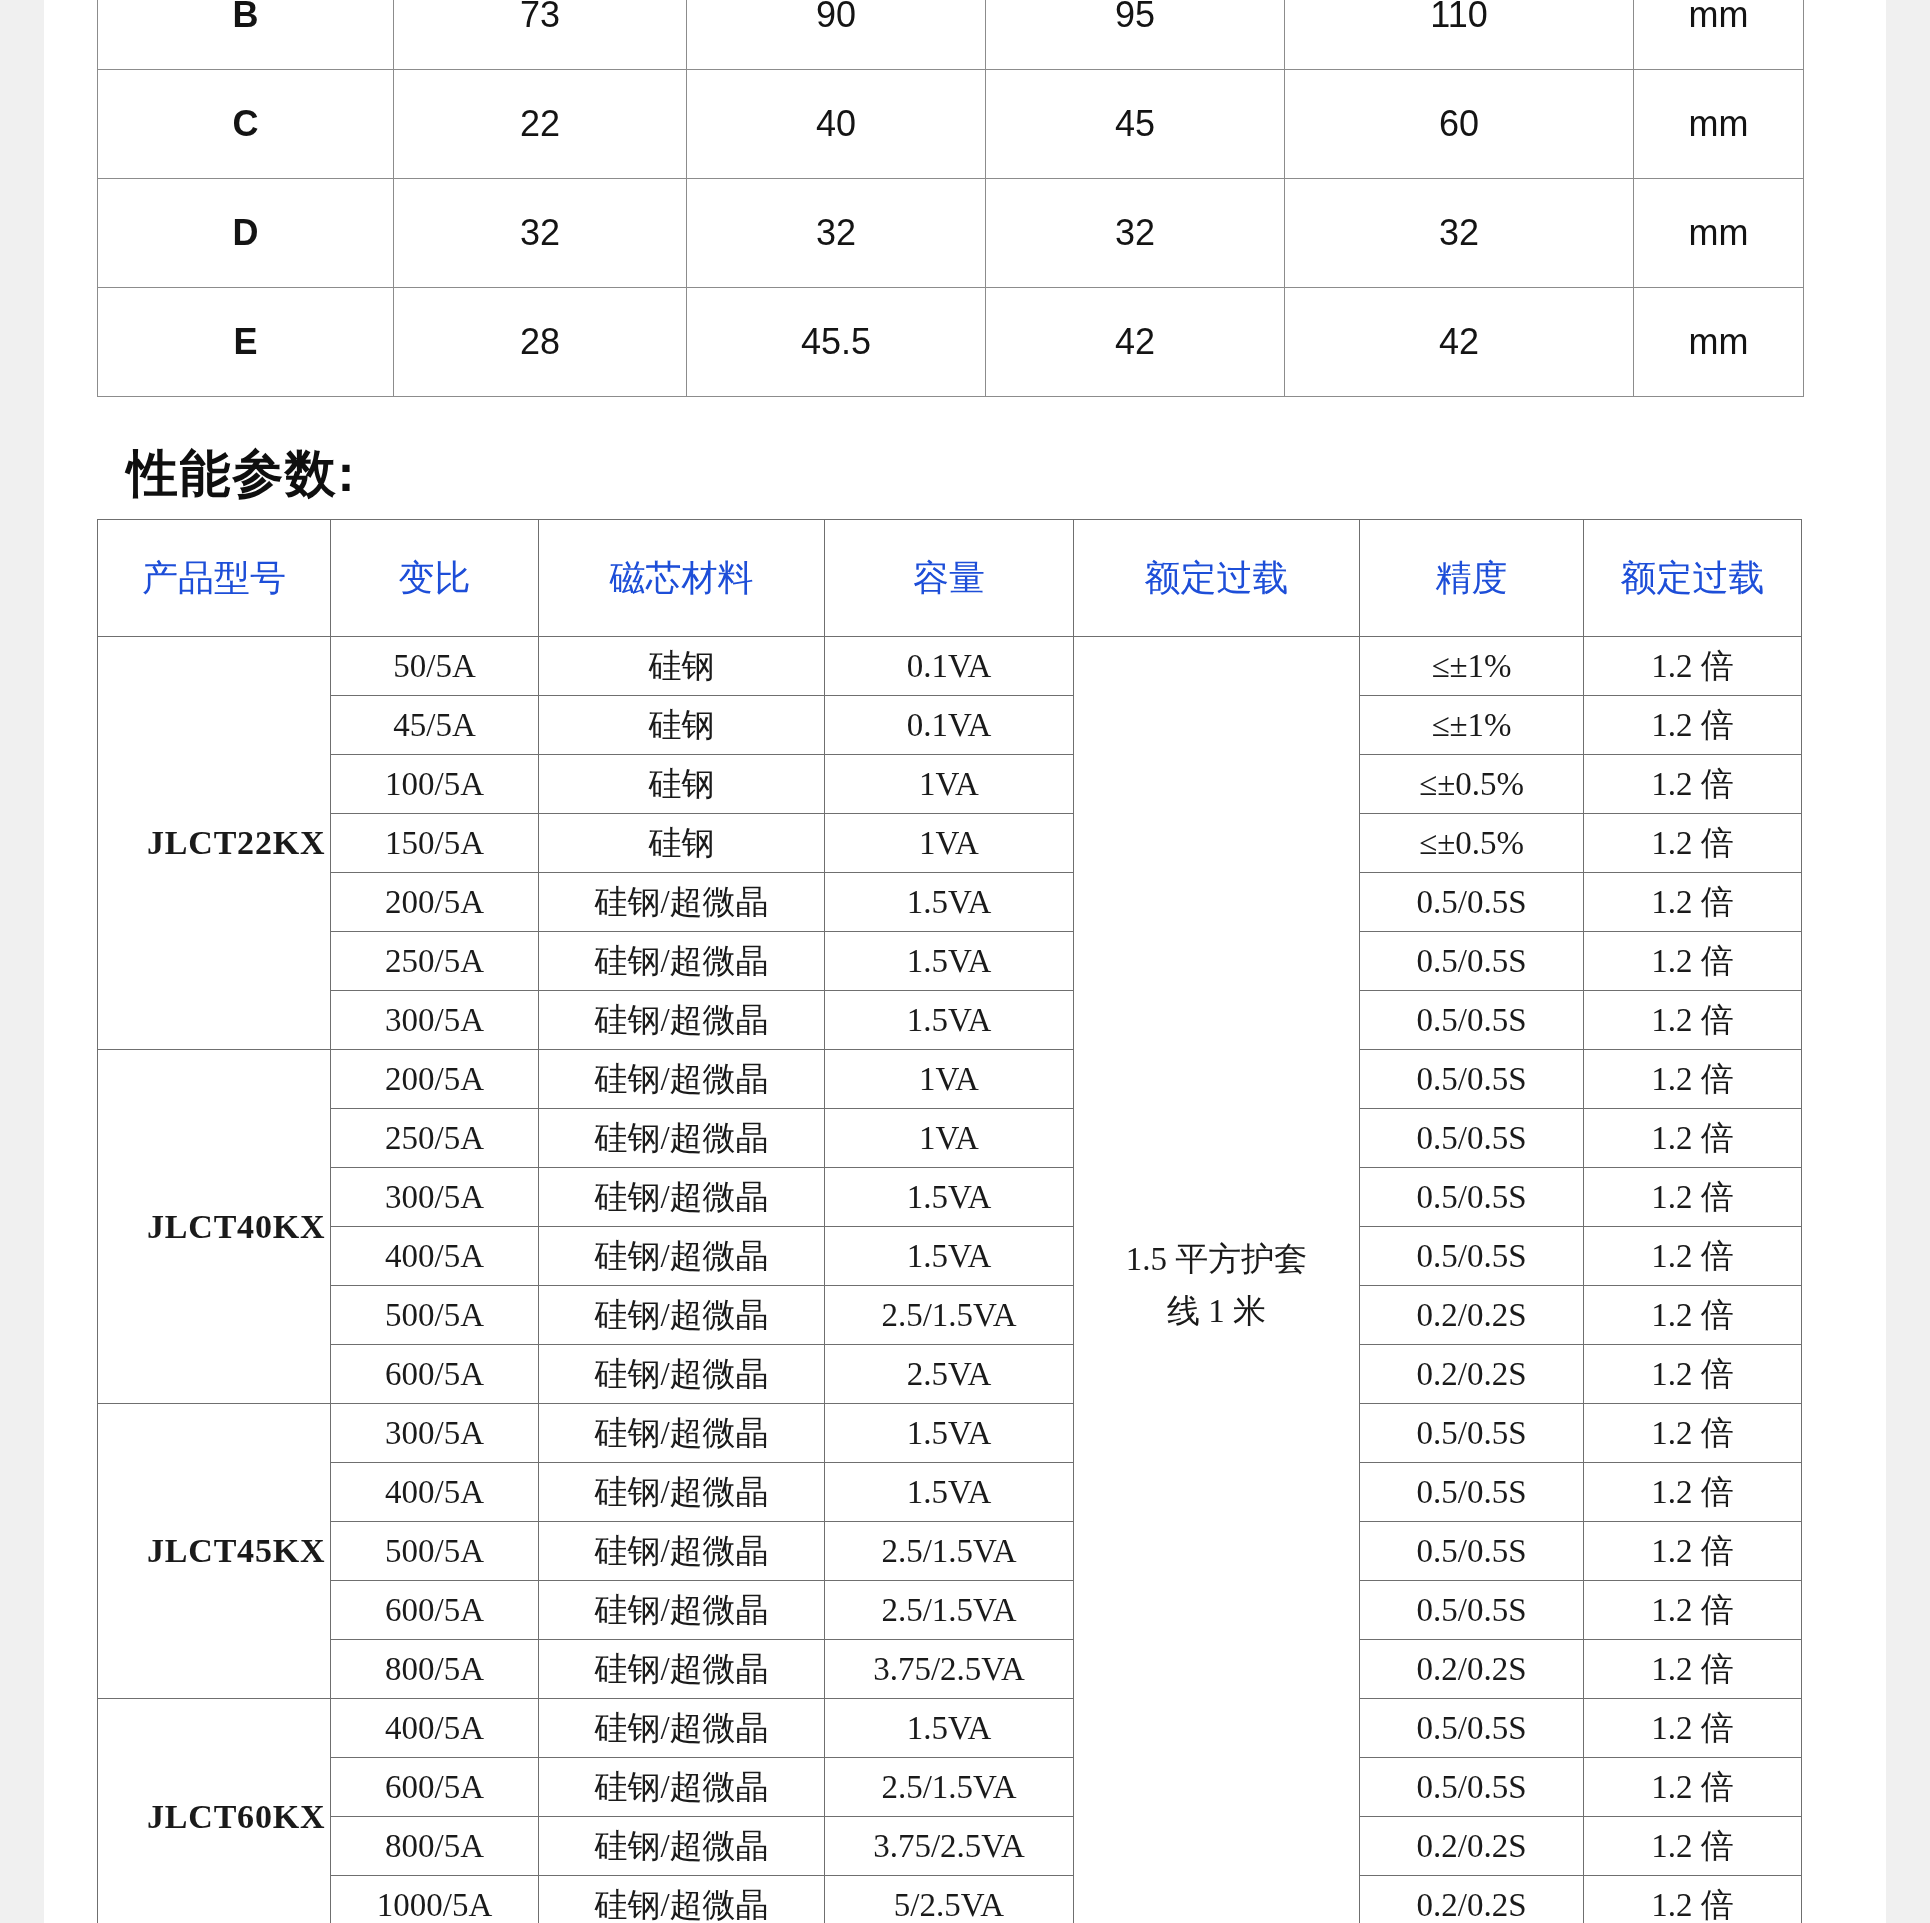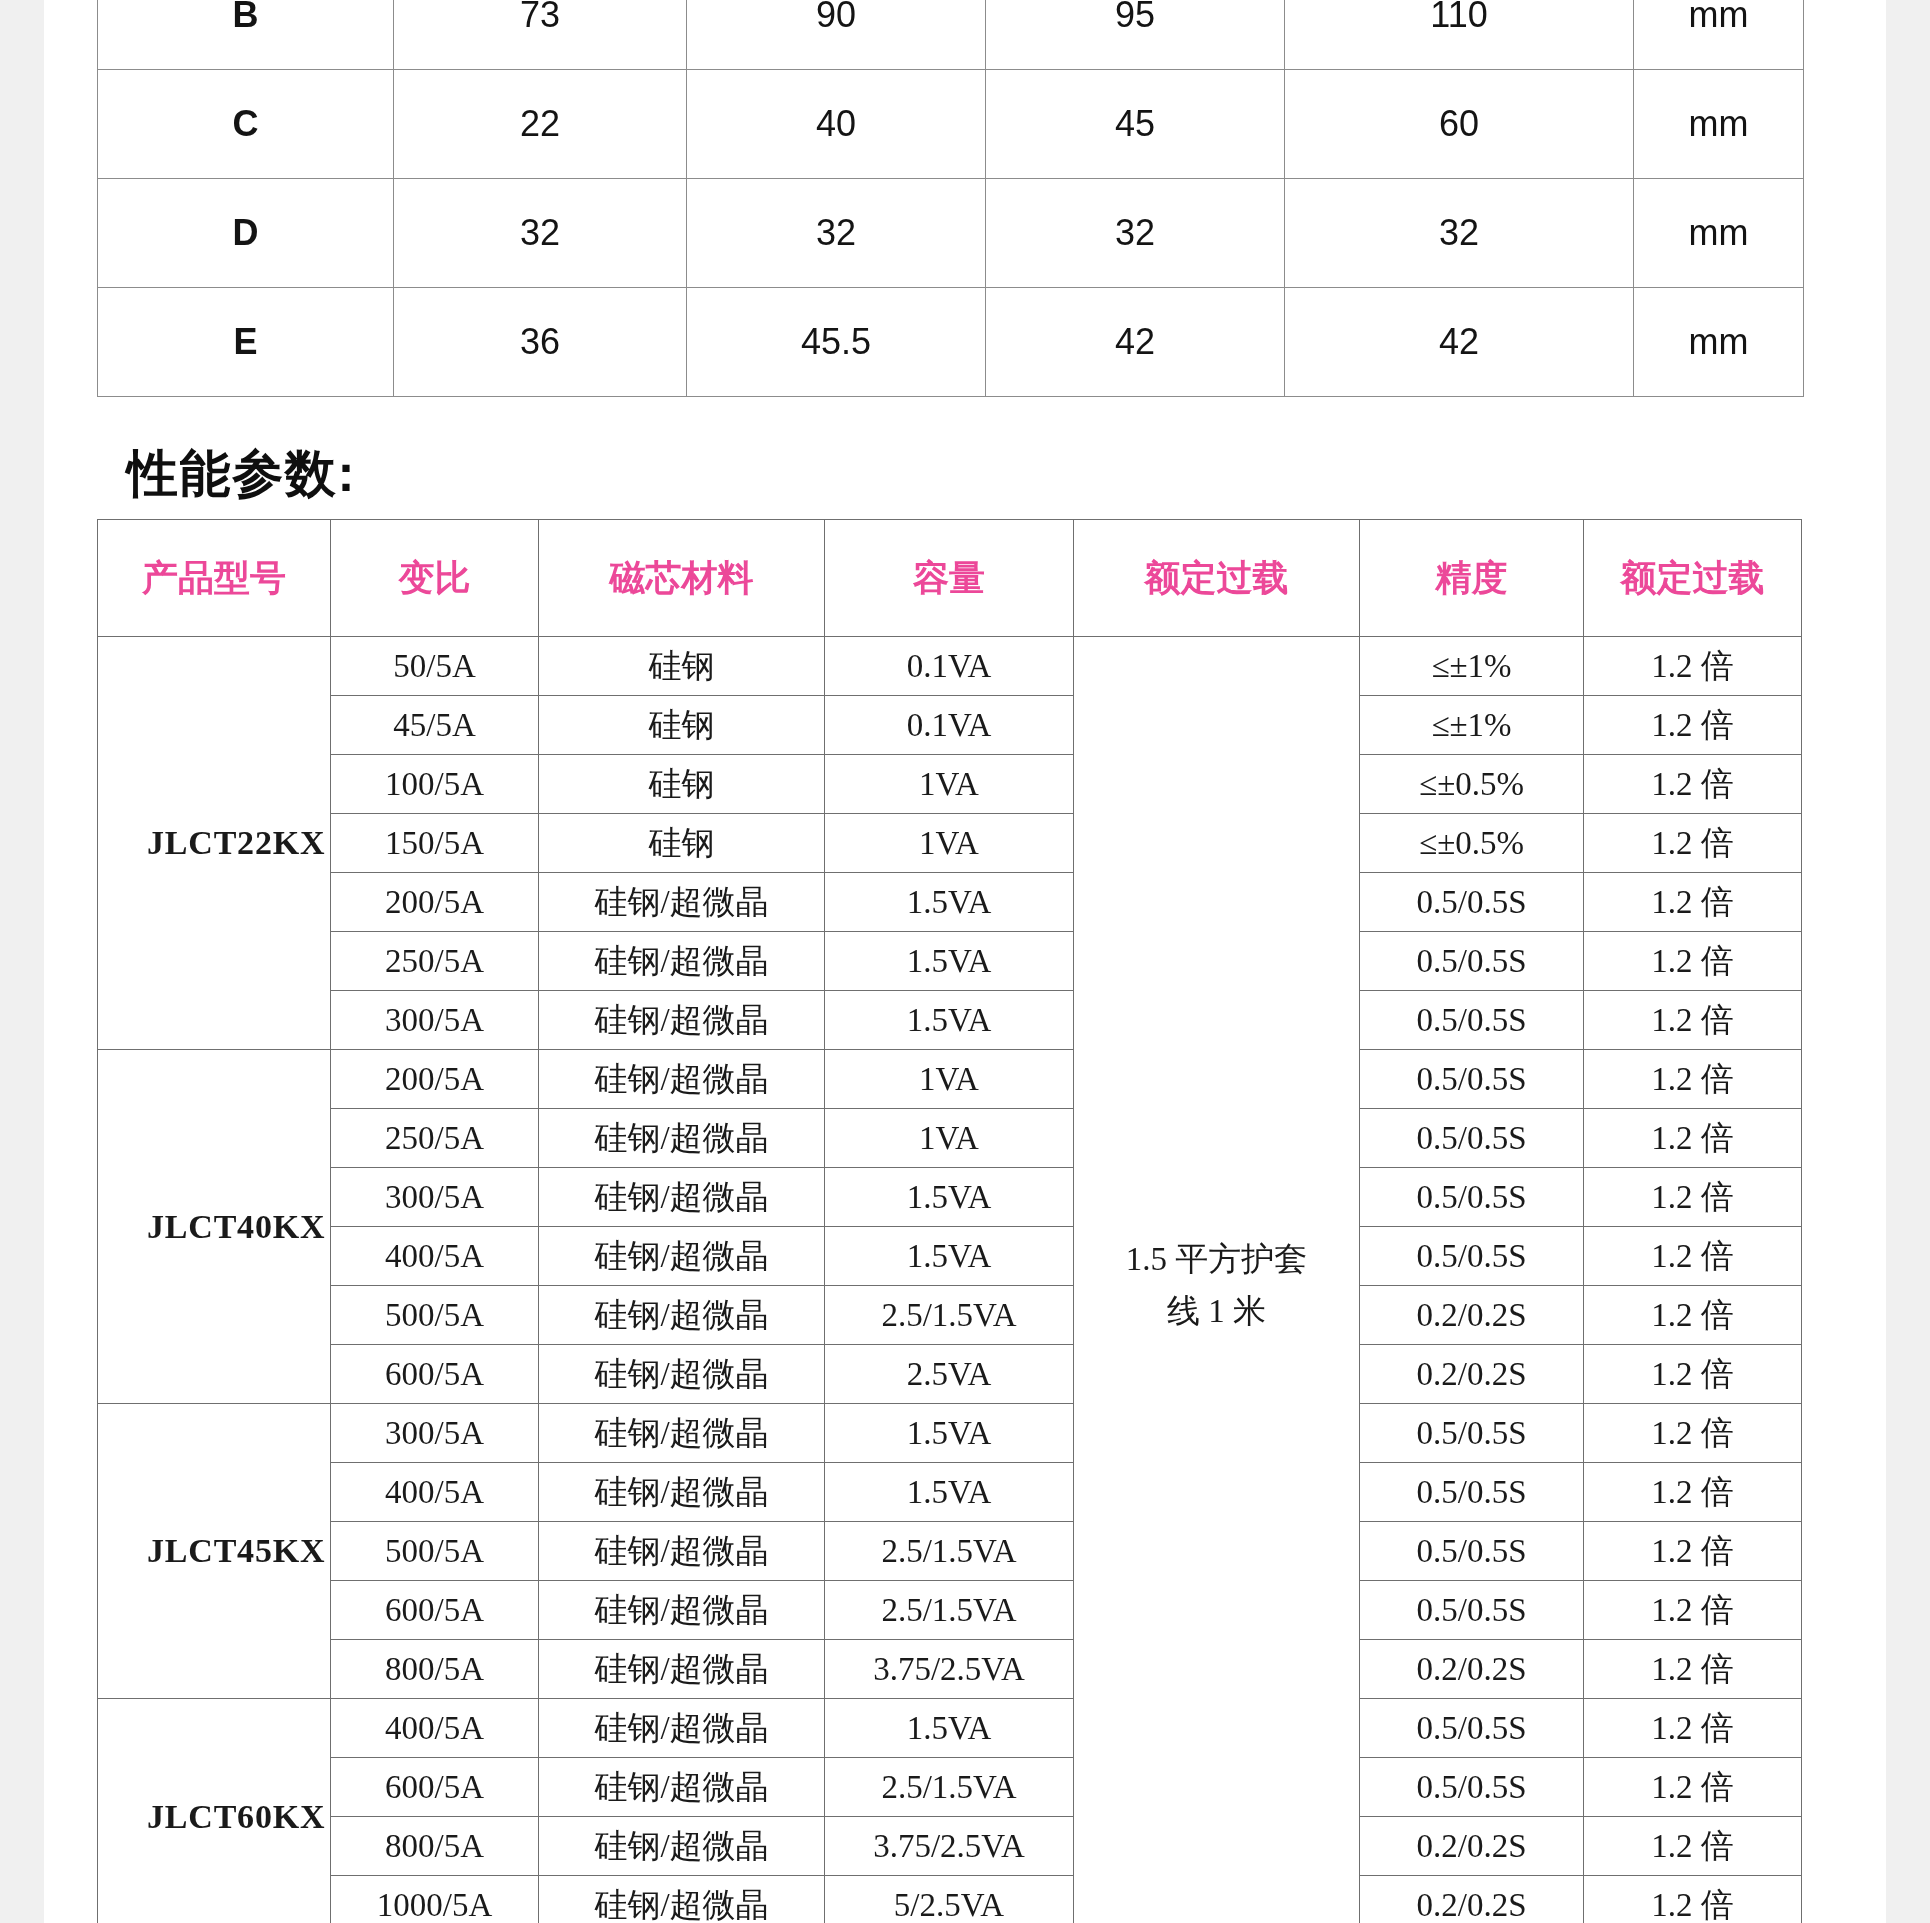--- a/index.html
+++ b/index.html
@@ -64,22 +64,22 @@
   }
   .perf-table th, .perf-table td {
     border: 1.6px solid #6f6f6f;
     text-align: center;
     vertical-align: middle;
     overflow: hidden;
   }
   .perf-table thead th {
     height: 117px;
     font-size: 36px;
-    font-weight: bold;
-    color: #ec4899;
+    font-weight: normal;
+    color: #1d4ed8;
     background: #ffffff;
   }
   .perf-table tbody td {
     height: 59px;
     font-size: 33px;
     font-family: "Liberation Serif", "DejaVu Serif", serif;
     color: #1a1a1a;
     padding: 0 4.7px;
   }
   .perf-table td.model-cell {
@@ -129,21 +129,21 @@
       <tr>
         <td class="dim-label">D</td>
         <td>32</td>
         <td>32</td>
         <td>32</td>
         <td>32</td>
         <td>mm</td>
       </tr>
       <tr>
         <td class="dim-label">E</td>
-        <td>36</td>
+        <td>28</td>
         <td>45.5</td>
         <td>42</td>
         <td>42</td>
         <td>mm</td>
       </tr>
     </tbody>
 </table>
 
 <h2 class="section-title">性能参数:</h2>
 

